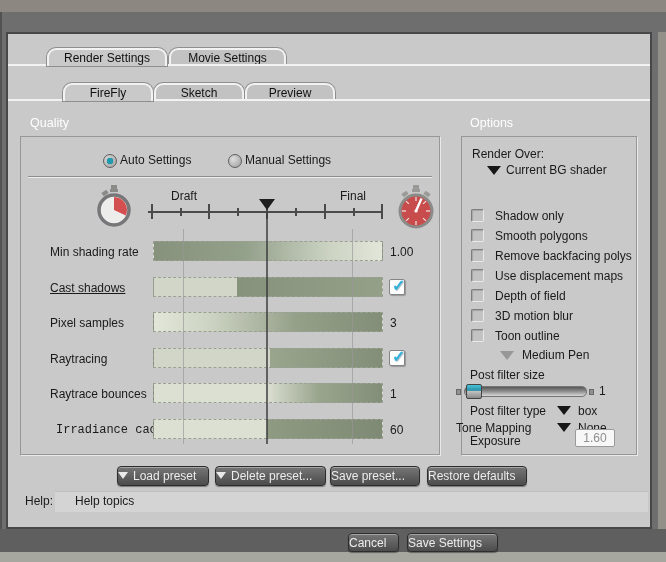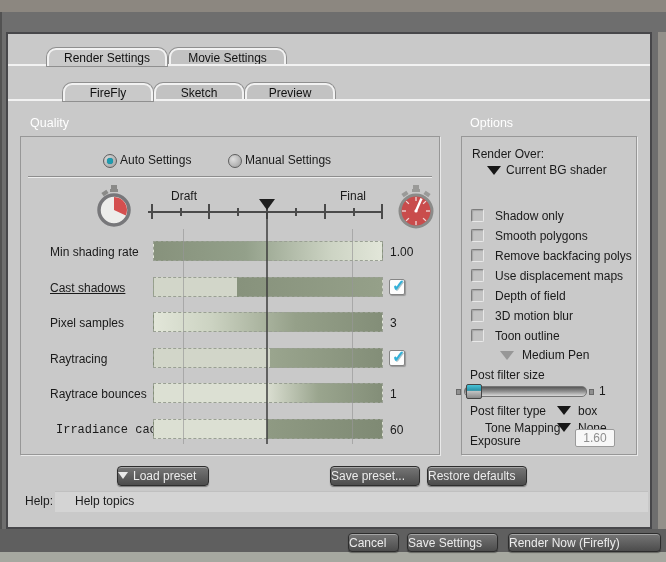--- a/index.html
+++ b/index.html
@@ -199,40 +199,42 @@
   <div class="pf-end" style="left:456px;top:389px;"></div>
   <div class="pf-track"></div>
   <div class="pf-handle"></div>
   <div class="pf-end" style="left:589px;top:389px;"></div>
   <div class="txt" style="left:599px;top:384px;">1</div>
 
   <div class="txt" style="left:470px;top:404px;">Post filter type</div>
   <div class="tri-b" style="left:557px;top:406px;"></div>
   <div class="txt" style="left:578px;top:404px;">box</div>
 
-  <div class="txt" style="left:485px;top:421px;">Tone Mapping</div>
+  <div class="txt" style="left:456px;top:421px;">Tone Mapping</div>
   <div class="tri-b" style="left:557px;top:423px;"></div>
   <div class="txt" style="left:578px;top:421px;">None</div>
 
   <div class="txt" style="left:470px;top:434px;">Exposure</div>
   <div class="field" style="left:575px;top:429px;width:40px;height:18px;">1.60</div>
 
   <div class="btn-dark" style="left:117px;top:466px;width:92px;height:20px;">
     <span class="tri-btn"></span><span>Load preset</span>
+  </div>
+  <div class="btn-dark" style="left:215px;top:466px;width:111px;height:20px;">
+    <span class="tri-btn"></span><span>Delete preset...</span>
   </div>
   <div class="btn-dark" style="left:330px;top:466px;width:90px;height:20px;">
     <span>Save preset...</span>
   </div>
   <div class="btn-dark" style="left:427px;top:466px;width:100px;height:20px;">
     <span>Restore defaults</span>
   </div>
 
   <div class="txt" style="left:25px;top:494px;">Help:</div>
   <div class="helpstrip"></div>
   <div class="txt" style="left:75px;top:494px;">Help topics</div>
 
   <div class="abs chromebar"></div>
   <div class="abs bottomstrip"></div>
   <div class="btn-dark" style="left:348px;top:533px;width:51px;height:19px;">Cancel</div>
   <div class="btn-dark" style="left:407px;top:533px;width:91px;height:19px;">Save Settings</div>
-  <div class="btn-dark" style="left:508px;top:533px;width:153px;height:19px;">Render Now (Firefly)</div>
 
 </div>
 
 </body></html>

